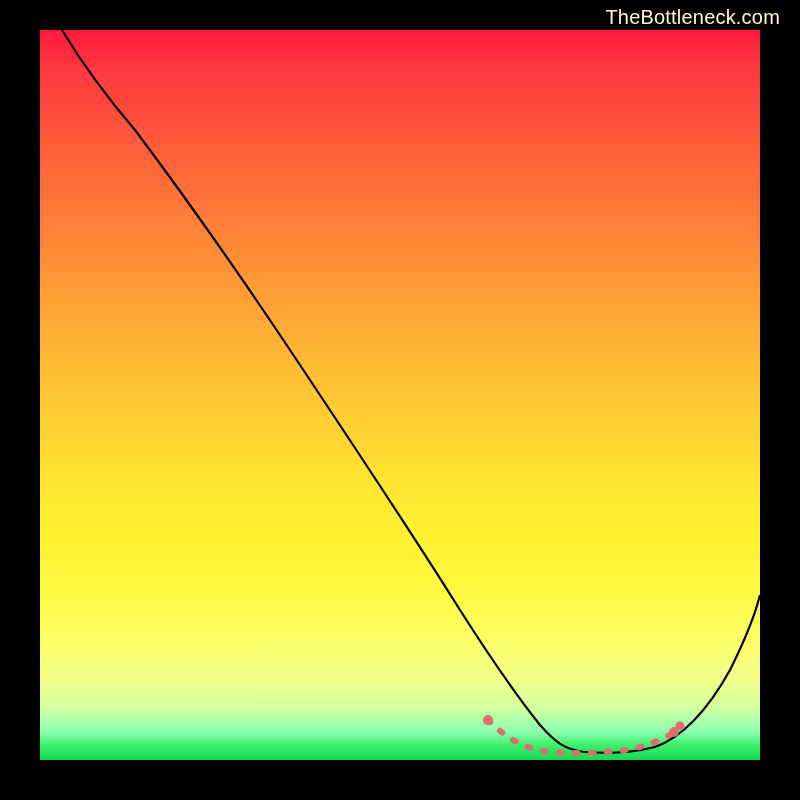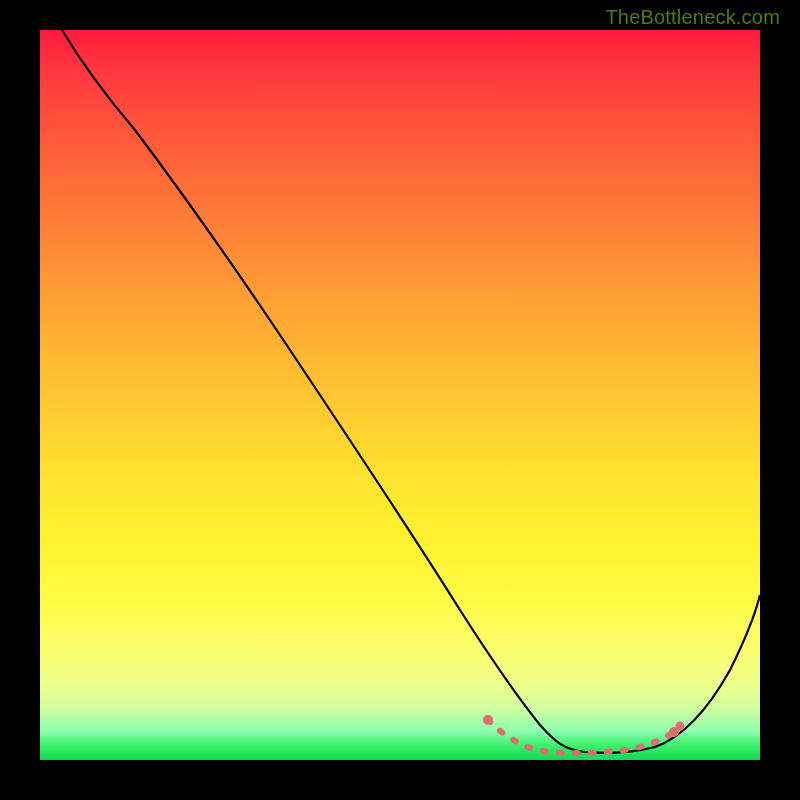--- a/index.html
+++ b/index.html
@@ -8,21 +8,21 @@
     height: 800px;
     background: #000000;
     position: relative;
     font-family: Arial, sans-serif;
     overflow: hidden;
   }
   .attribution {
     position: absolute;
     top: 6px;
     right: 20px;
-    color: #4d7c0f;
+    color: #fef9c3;
     font-size: 20px;
     font-weight: 500;
     z-index: 10;
     letter-spacing: 0.2px;
   }
   .plot-area {
     position: absolute;
     left: 40px;
     top: 30px;
     width: 720px;

